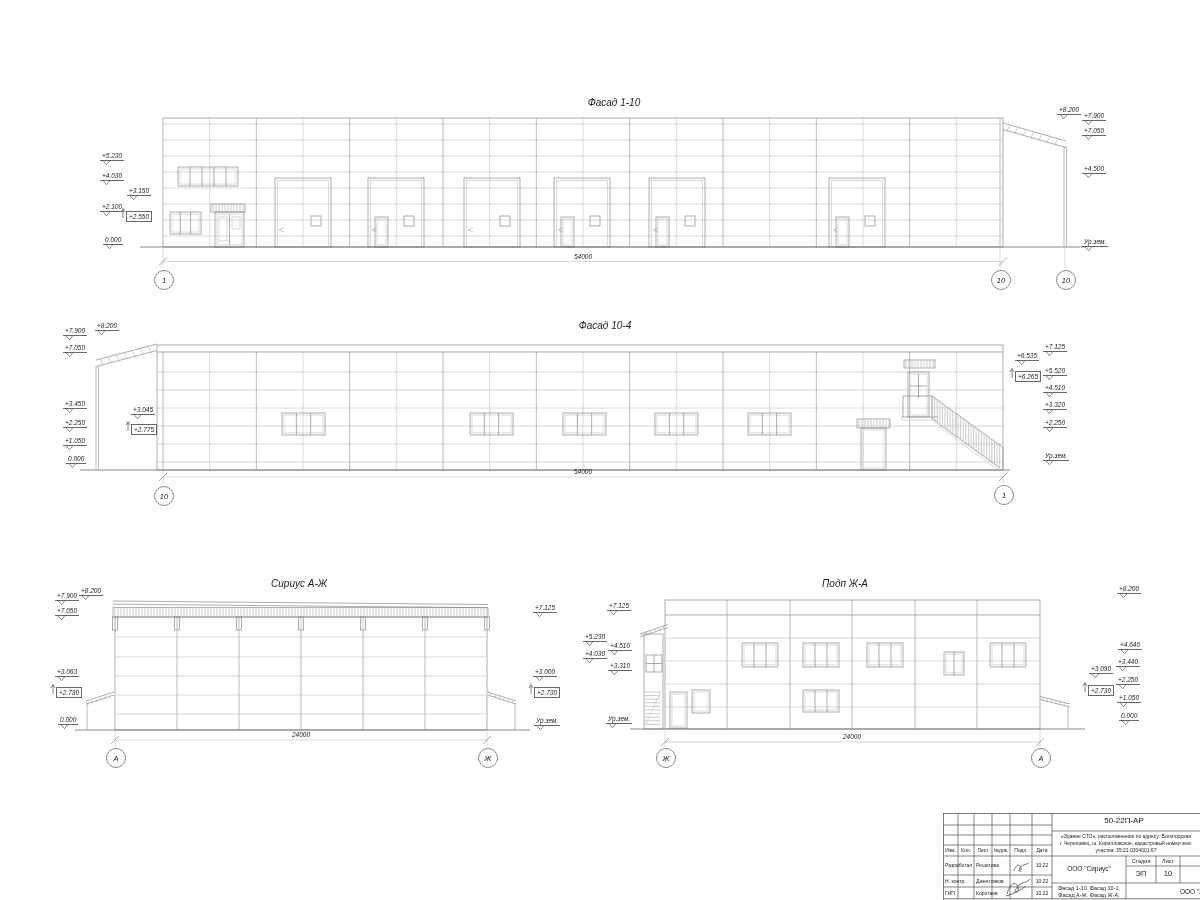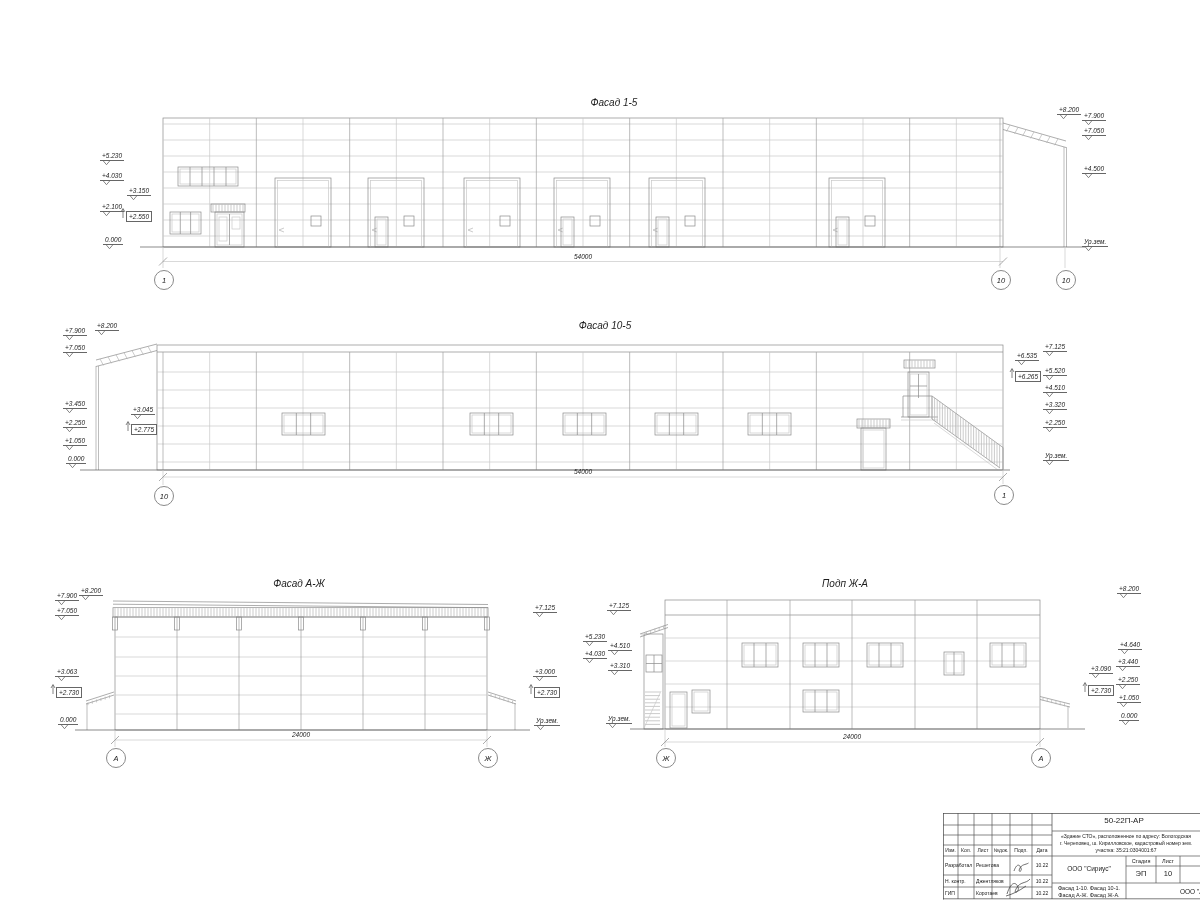--- a/index.html
+++ b/index.html
@@ -552,23 +552,23 @@
         <line x1="1180" y1="856" x2="1180" y2="883" class="tb"></line>
         <line x1="1126" y1="866" x2="1200" y2="866" class="tb"></line>
         <line x1="1052" y1="883" x2="1200" y2="883" class="tb"></line>
       </g>
     <g id="gSig">
         <path d="M1014,871 c2,-6 5,-8 7,-3 c1.5,3.5 -3,5 -1.5,1 c2,-5 6,-4 9,-6" class="s"></path>
         <path d="M1007,894 c3,-10 8,-14 11,-7 c2,4.5 -5,8 -2,2 c4,-8 10,-5 14,-10 M1006,896 c7,-2 13,-5 20,-10" class="s"></path>
       </g>
   </svg>
 
-  <div class="ftitle" style="left:614px;top:97px">Фасад 1-5</div>
-  <div class="ftitle" style="left:605px;top:320px">Фасад 10-5</div>
-  <div class="ftitle" style="left:299px;top:578px">Фасад А-Ж</div>
+  <div class="ftitle" style="left:614px;top:97px">Фасад 1-10</div>
+  <div class="ftitle" style="left:605px;top:320px">Фасад 10-4</div>
+  <div class="ftitle" style="left:299px;top:578px">Сириус А-Ж</div>
   <div class="ftitle" style="left:845px;top:578px">Подп Ж-А</div>
 
   <div id="ann">
       <div class="mark" style="left: 100px; top: 152px;"><span>+5.230</span><svg class="chev" width="9" height="5" viewBox="0 0 9 5">
           <path d="M0.5,0 L4.5,4.7 L8.5,0" fill="none" stroke="#666" stroke-width="0.8"></path>
         </svg></div>
       <div class="mark" style="left: 100px; top: 172px;"><span>+4.030</span><svg class="chev" width="9" height="5" viewBox="0 0 9 5">
           <path d="M0.5,0 L4.5,4.7 L8.5,0" fill="none" stroke="#666" stroke-width="0.8"></path>
         </svg></div>
       <div class="mark" style="left: 127px; top: 187px;"><span>+3.150</span><svg class="chev" width="9" height="5" viewBox="0 0 9 5">

